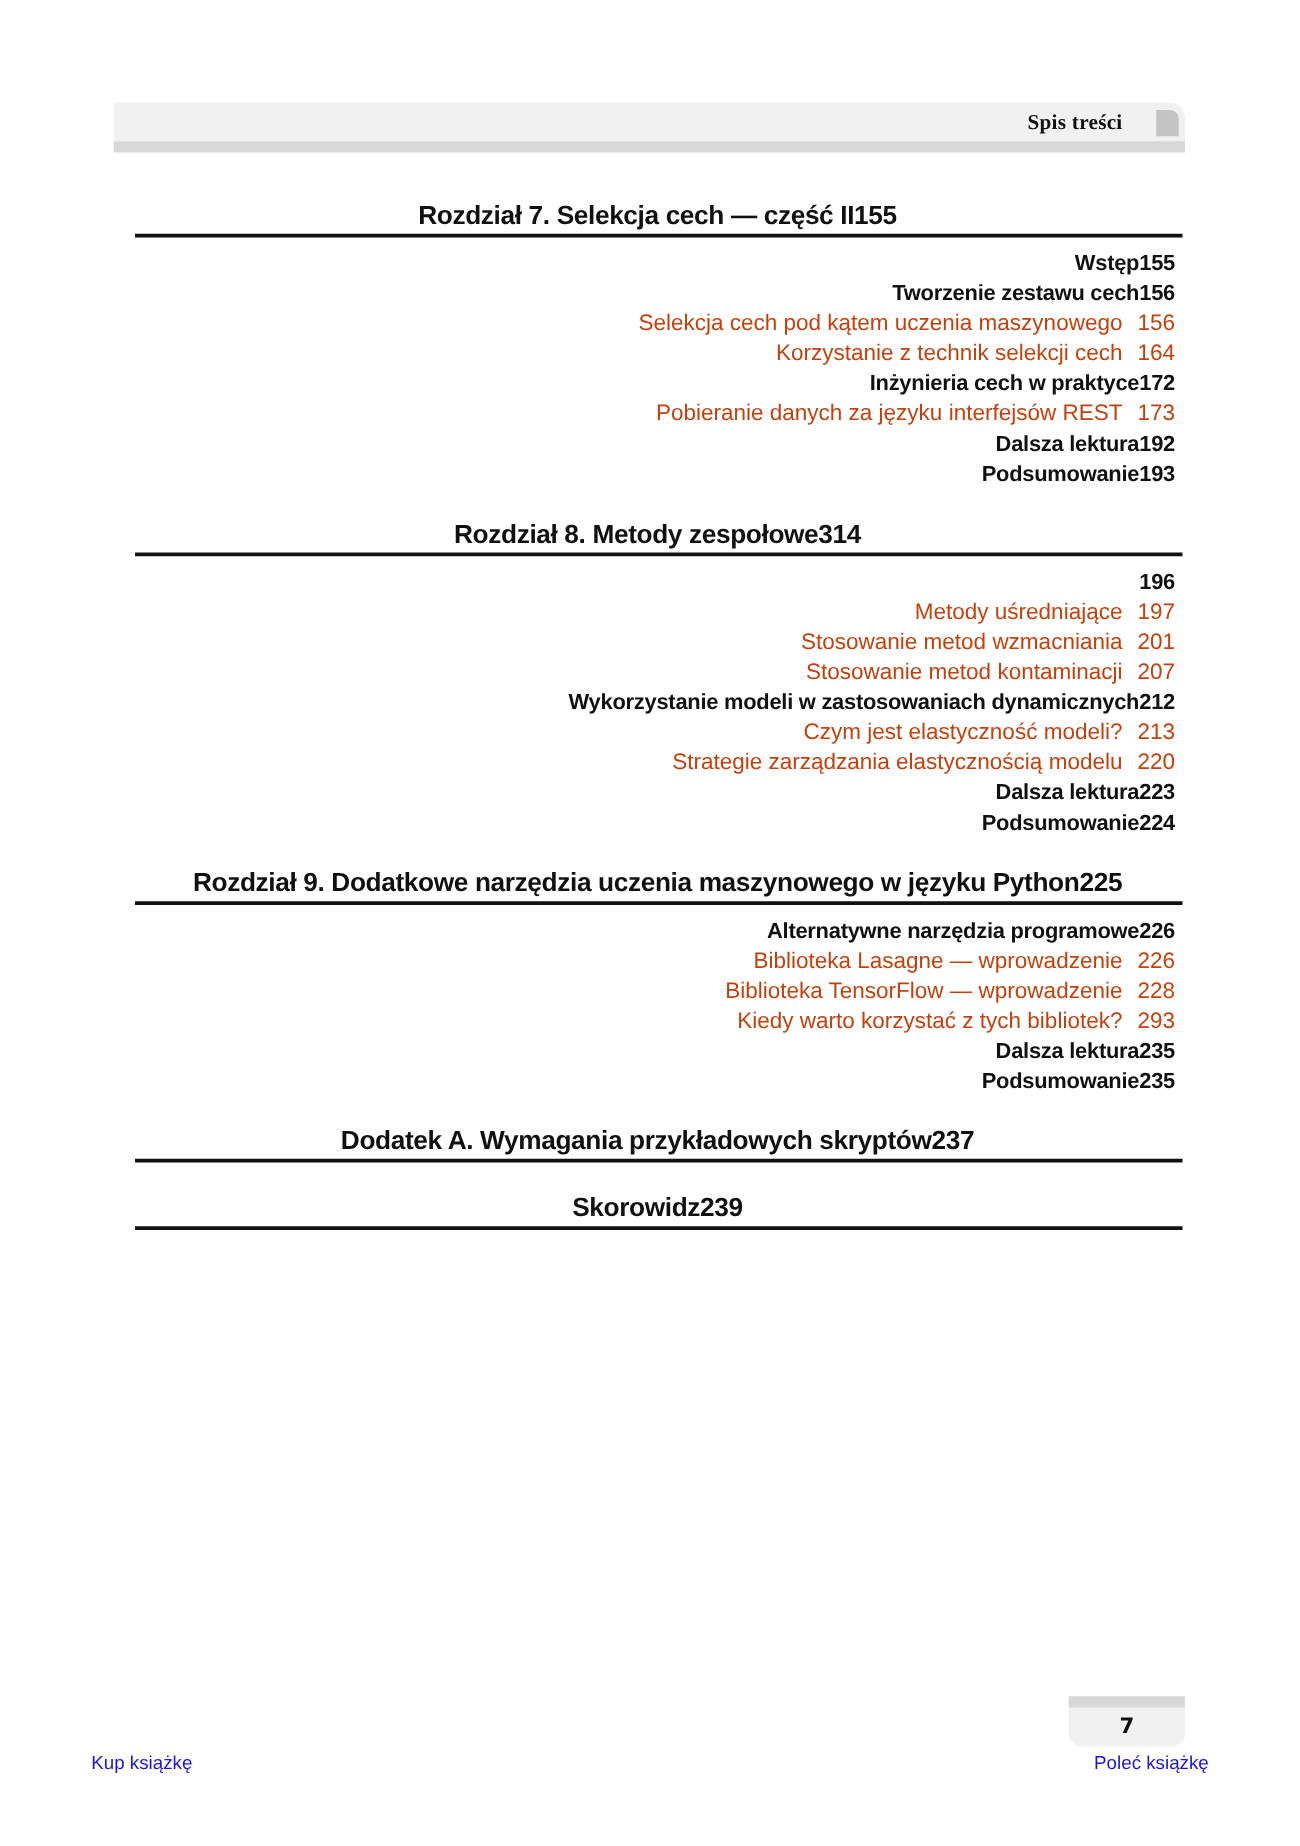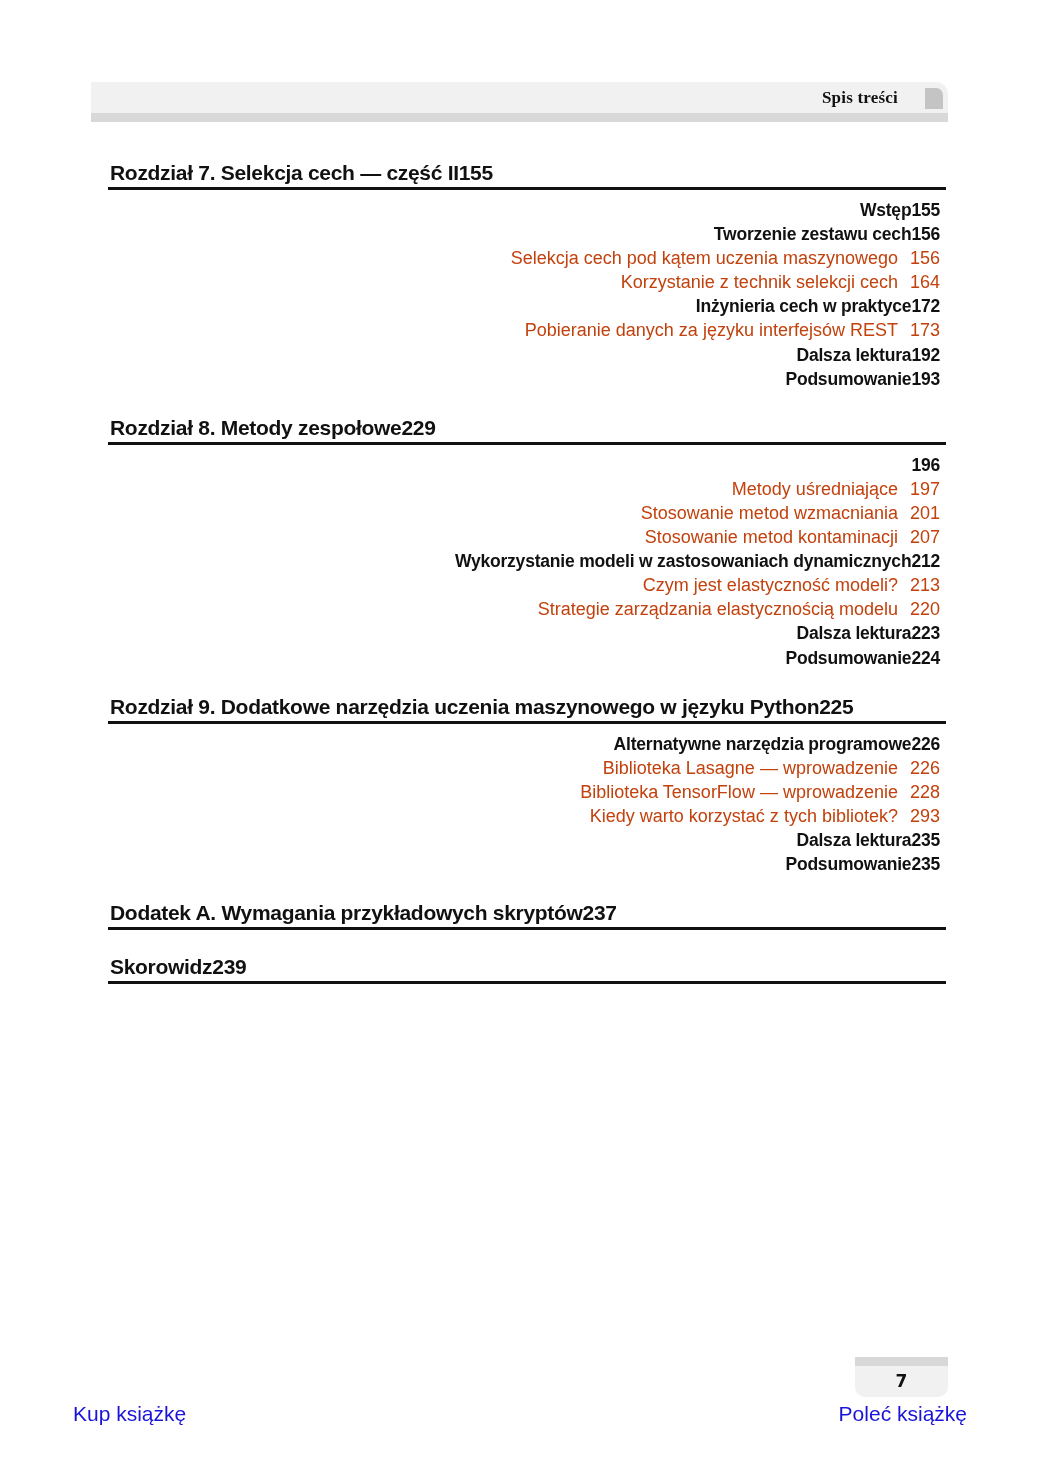--- a/index.html
+++ b/index.html
@@ -23,21 +23,21 @@
       font-family: Liberation Serif, serif; font-weight: bold; font-size: 17px;
       color: #111; letter-spacing: 0.2px;
     }
     .header-tab {
       position: absolute; right: 5px; top: 6px; width: 18px; height: 21px;
       background: #c4c4c4; border-top-right-radius: 7px;
     }
 
     .toc { position: absolute; left: 108px; top: 156px; width: 838px; }
     .chapter {
-      display: flex; justify-content: flex-start; align-items: flex-end;
+      display: flex; justify-content: center; align-items: flex-end;
       font-weight: bold; font-size: 21px; padding: 0 4px 0 2px; height: 31px;
       border-bottom: 3px solid #111;
       font-family: "Liberation Sans", sans-serif; letter-spacing: -0.3px;
     }
     .chapter span { padding-bottom: 2px; }
     .entries { padding: 8px 6px 0 0; }
     .entry {
       display: flex; justify-content: flex-end; height: 24.1px; line-height: 24px;
       font-size: 18px;
     }
@@ -48,21 +48,21 @@
     .page-box {
       position: absolute; left: 855px; top: 1357px; width: 93px; height: 40px;
       background: #f1f1f1; border-bottom-left-radius: 10px; border-bottom-right-radius: 10px;
     }
     .page-box-stripe { position: absolute; left: 0; top: 0; width: 93px; height: 9px; background: #d8d8d8; }
     .page-number {
       position: absolute; left: 0; right: 0; top: 14px; text-align: center;
       font-family: "DejaVu Sans", sans-serif; font-weight: bold; font-size: 17px; color: #111;
     }
     .footer-link {
-      position: absolute; top: 1402px; font-size: 21px; color: #1a14d8; text-decoration: none;
+      position: absolute; top: 1402px; font-size: 15px; color: #1a14d8; text-decoration: none;
       font-family: "Liberation Sans", sans-serif;
     }
     .link-left { left: 73px; }
     .link-right { right: 73px; }
   </style>
 </head>
 <body>
 
 <div class="header">
   <div class="header-band"></div>
@@ -108,21 +108,21 @@
       </div>
     <div class="entry l1">
         <span>Podsumowanie</span>
         <span>193</span>
       </div>
   </div>
   <div class="gap-small"></div>
 
   <div class="chapter">
     <span>Rozdział 8. Metody zespołowe</span>
-    <span>229</span>
+    <span>314</span>
   </div>
   <div class="entries">
     <div class="entry l1">
         <span>196</span>
       </div>
     <div class="entry l2">
         <span>Metody uśredniające</span>
         <span>197</span>
       </div>
     <div class="entry l2">

